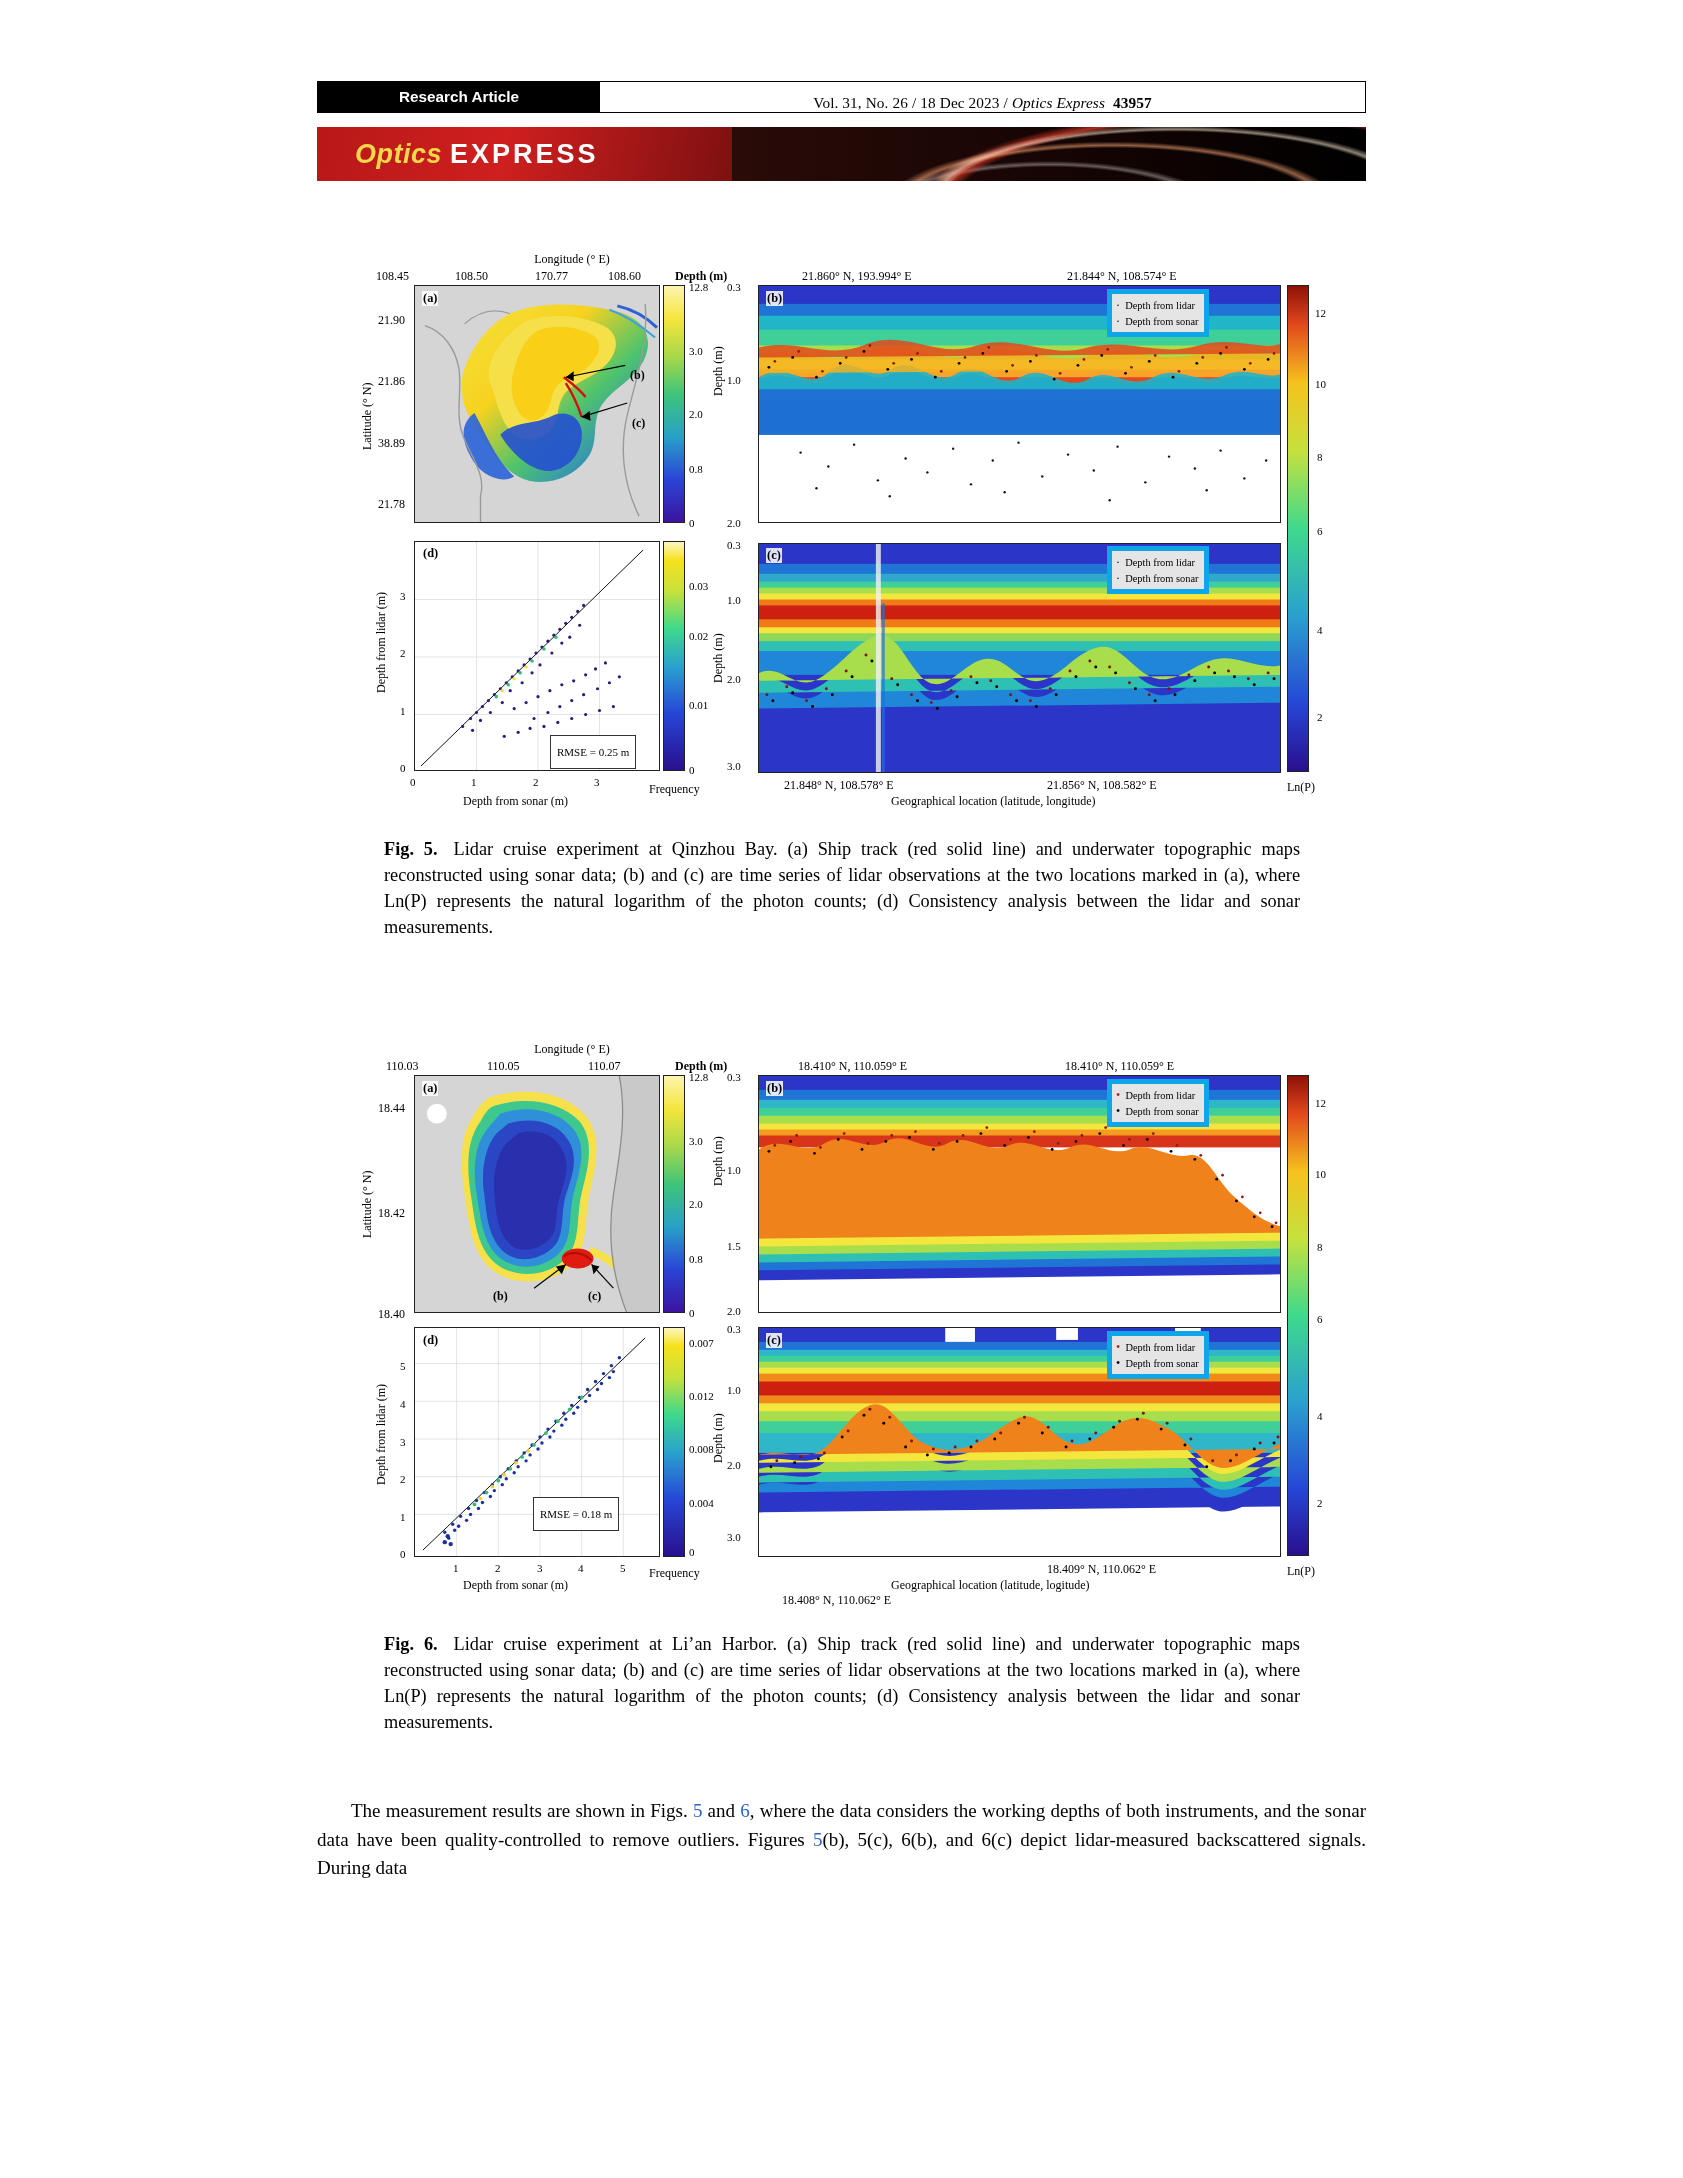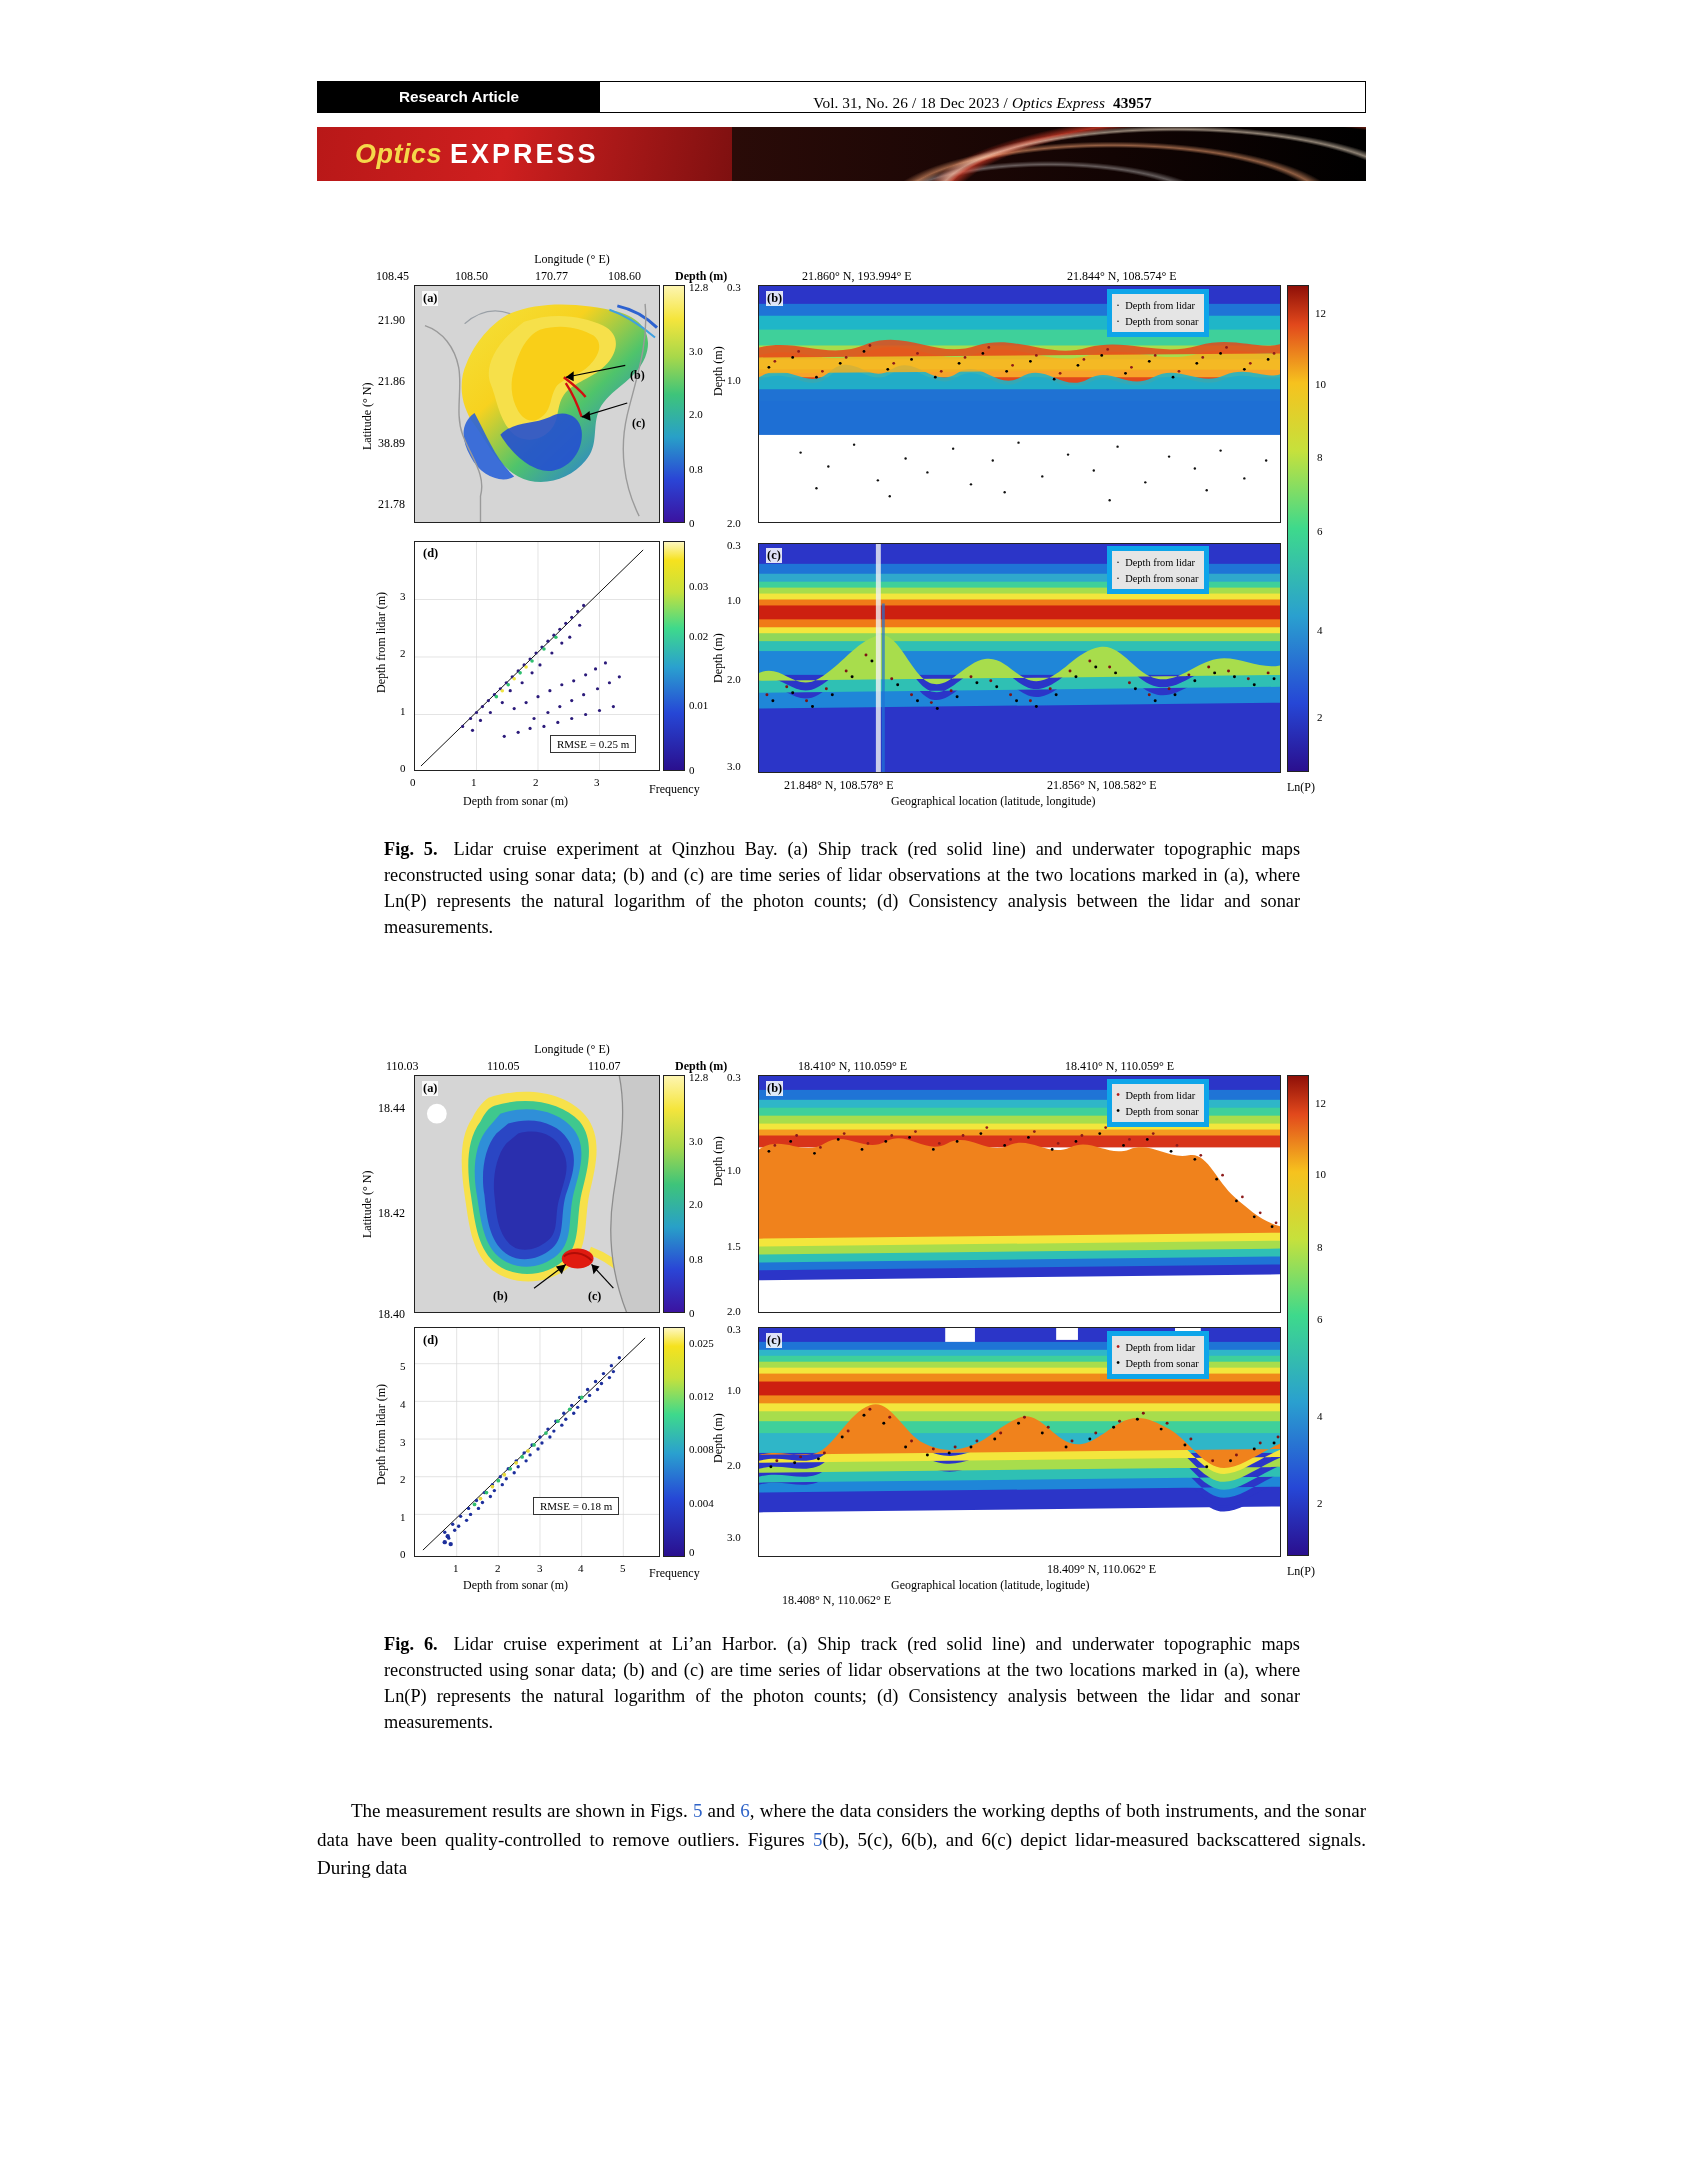--- a/index.html
+++ b/index.html
@@ -152,21 +152,21 @@
     line-height: 1.35;
     white-space: nowrap;
   }
   .legendbox .dot { color: #000; font-size: 12px; }
   .legendbox .dot.red { color: #b01c1c; }
   .rmse {
     position: absolute;
     border: 1px solid #333;
     background: #fff;
     font-size: 11px;
-    padding: 2px 6px;
+    padding: 10px 6px;
     z-index: 6;
   }
 </style>
 </head>
 <body>
 
 <div class="page">
 
   <div class="header">
     <div class="header-left">Research Article</div>
@@ -944,21 +944,21 @@
 
     <div class="axlabel sm" style="left:453px;top:1562px">1</div>
     <div class="axlabel sm" style="left:495px;top:1562px">2</div>
     <div class="axlabel sm" style="left:537px;top:1562px">3</div>
     <div class="axlabel sm" style="left:578px;top:1562px">4</div>
     <div class="axlabel sm" style="left:620px;top:1562px">5</div>
     <div class="axlabel" style="left:463px;top:1578px">Depth from sonar (m)</div>
 
     <div class="cbar" style="left:663px;top:1327px;width:22px;height:230px;
          background:linear-gradient(to top, #2a0f8e 0%, #2647d6 25%, #2aa0cf 45%, #3ed98c 62%, #c6e13c 78%, #f6e21e 92%, #fdf7c0 100%)"></div>
-    <div class="axlabel sm" style="left:689px;top:1337px">0.025</div>
+    <div class="axlabel sm" style="left:689px;top:1337px">0.007</div>
     <div class="axlabel sm" style="left:689px;top:1390px">0.012</div>
     <div class="axlabel sm" style="left:689px;top:1443px">0.008</div>
     <div class="axlabel sm" style="left:689px;top:1497px">0.004</div>
     <div class="axlabel sm" style="left:689px;top:1546px">0</div>
     <div class="axlabel" style="left:649px;top:1566px">Frequency</div>
   </div>
 
   <div class="caption" style="left:384px;top:1632px;width:916px">
     <b>Fig. 6.</b>
     <span style="padding-left:6px">Lidar cruise experiment at Li’an Harbor. (a) Ship track (red solid line) and underwater topographic maps reconstructed using sonar data; (b) and (c) are time series of lidar observations at the two locations marked in (a), where Ln(P) represents the natural logarithm of the photon counts; (d) Consistency analysis between the lidar and sonar measurements.</span>

